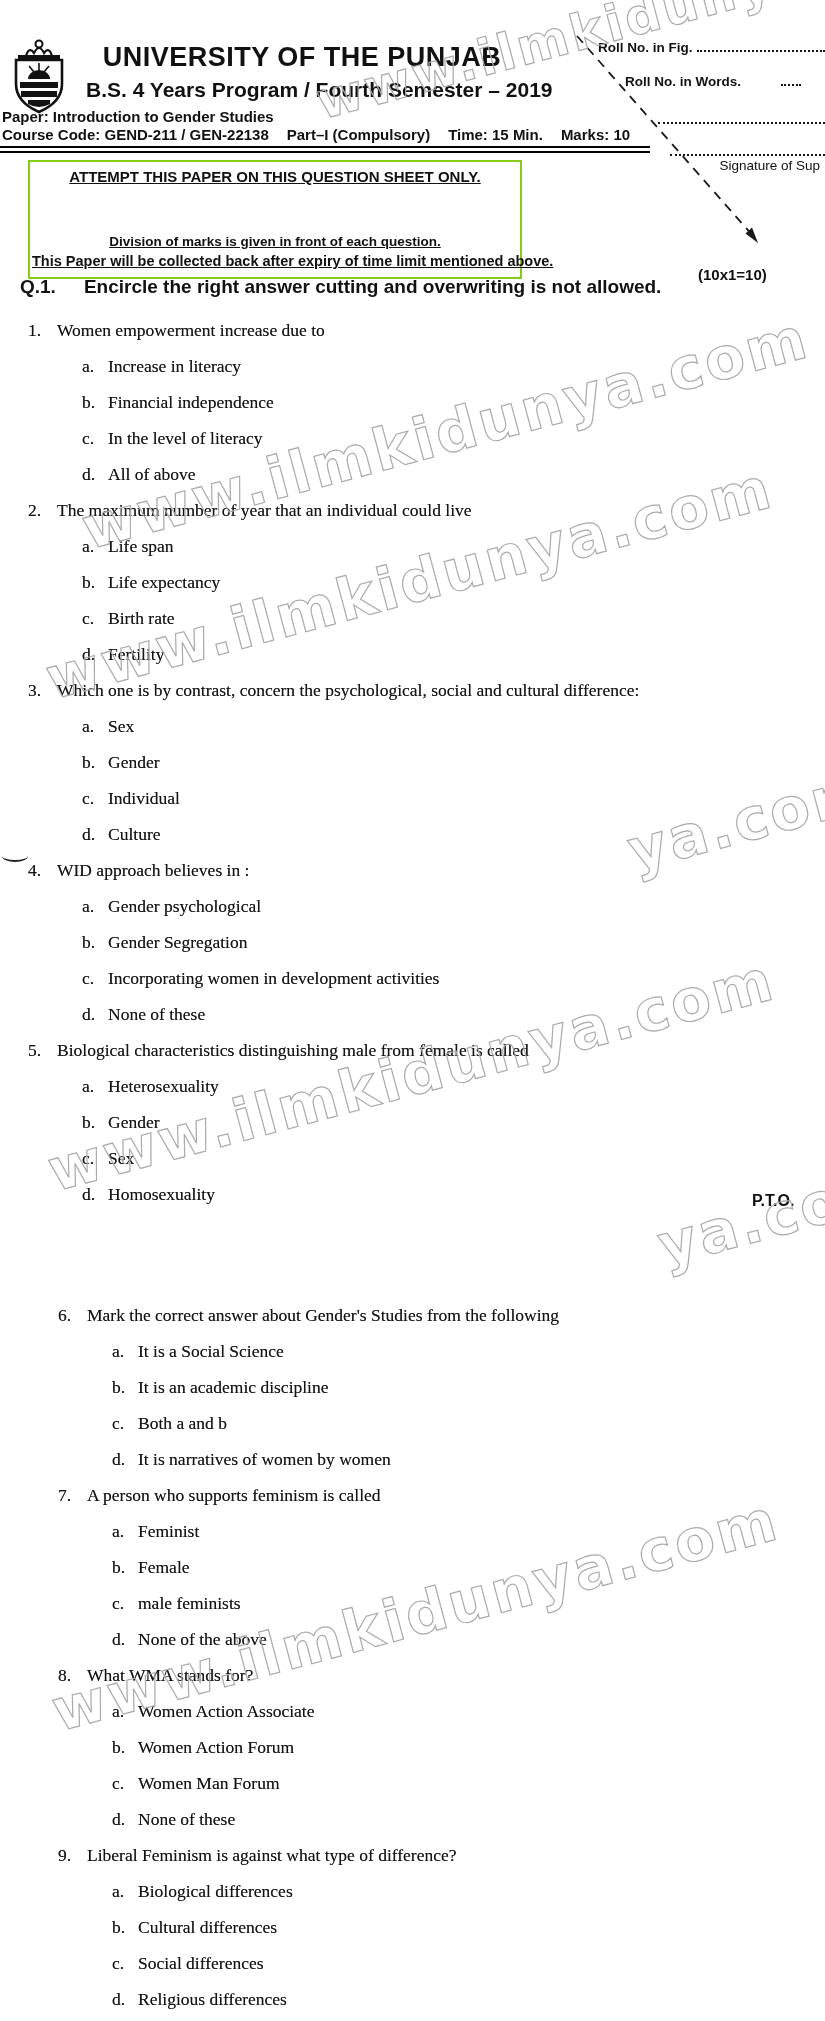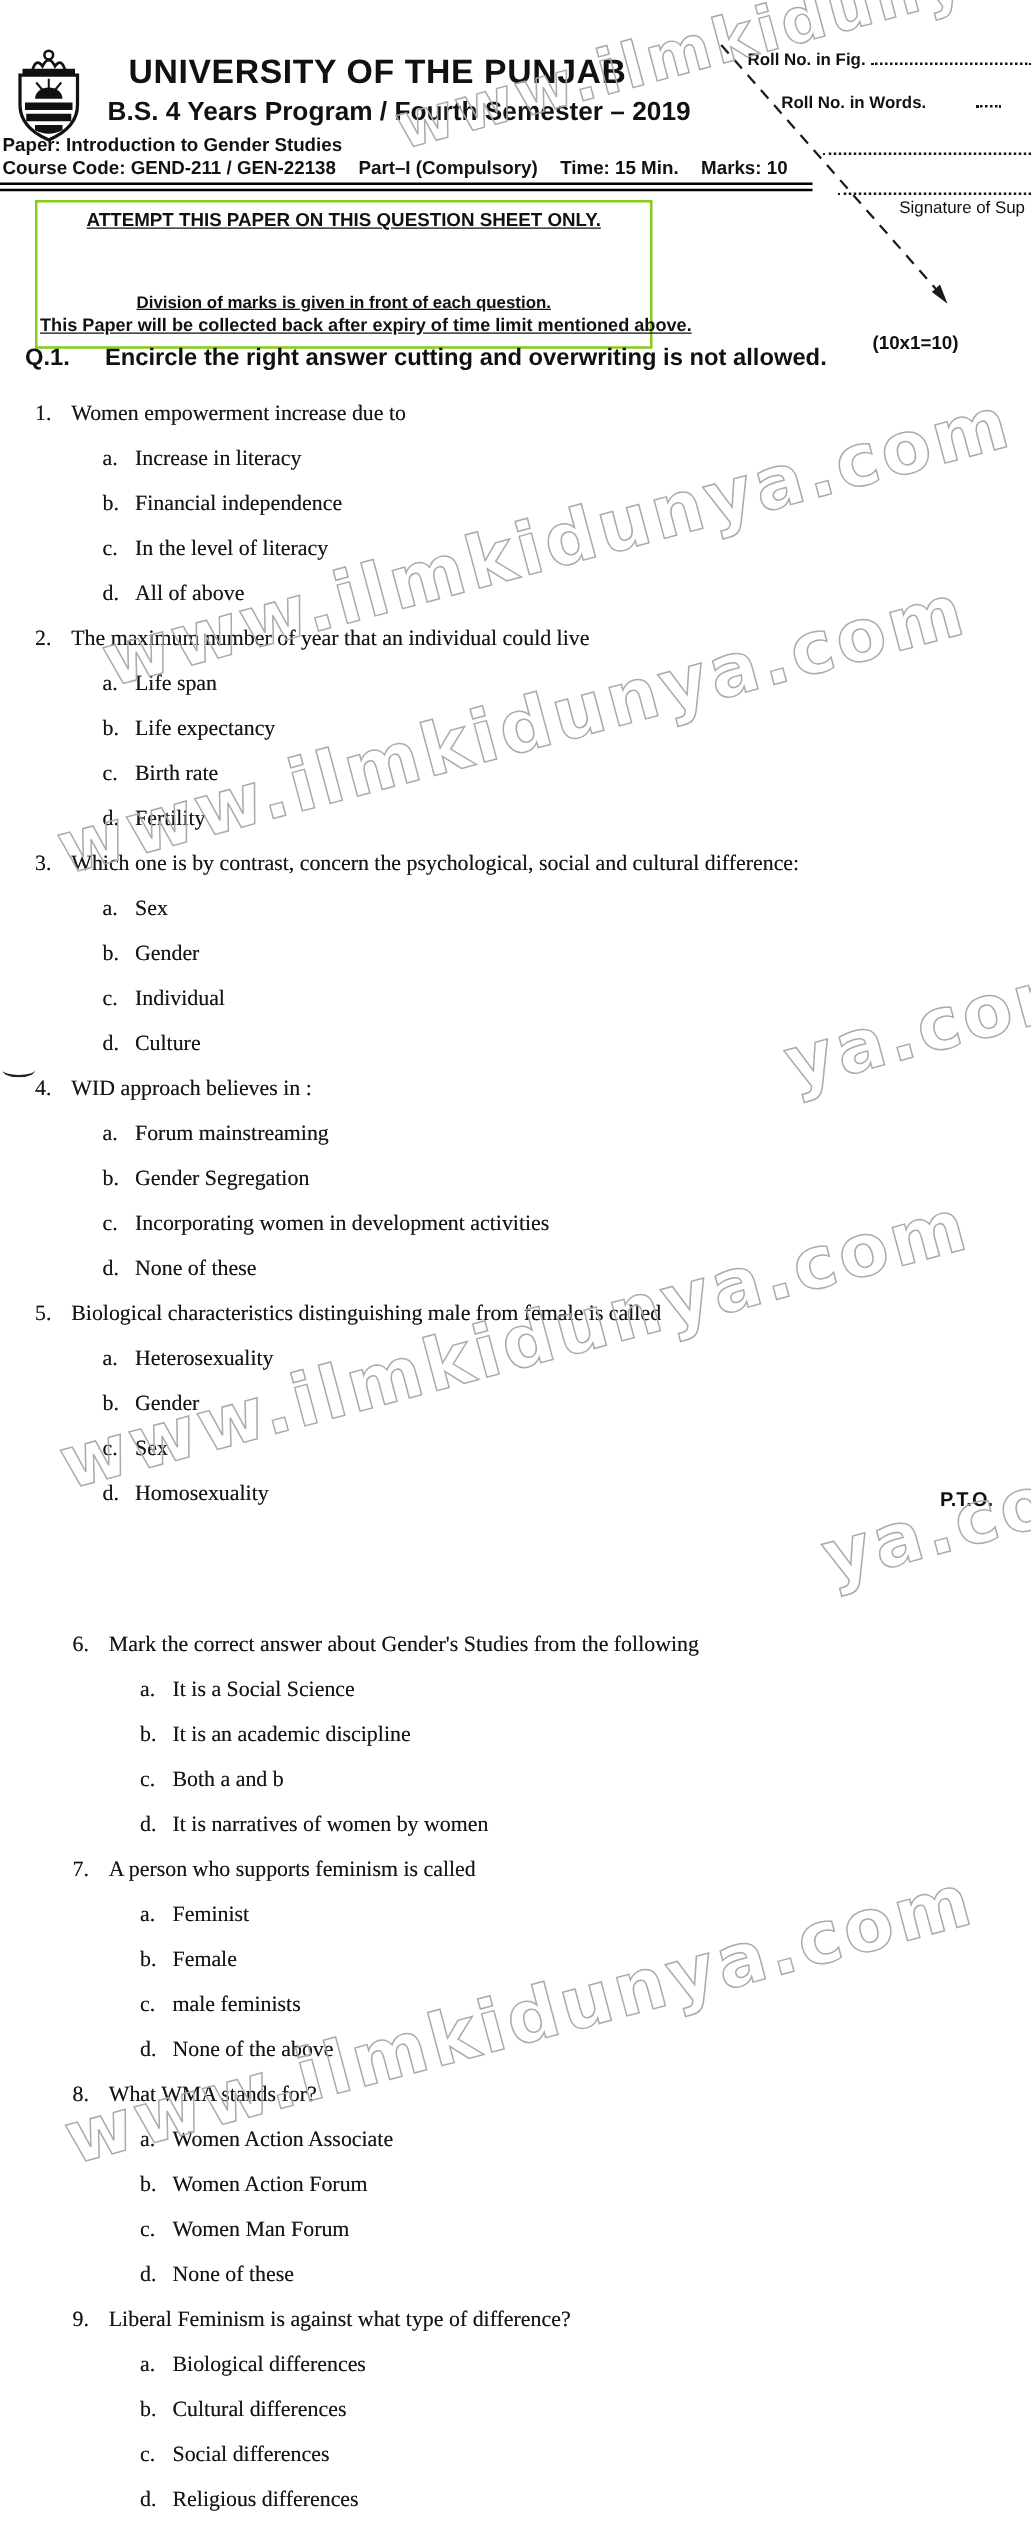--- a/index.html
+++ b/index.html
@@ -194,21 +194,21 @@
       <div class="line orow">
         <span class="oletter">d.</span>
         <span>Culture</span>
       </div>
       <div class="line qrow">
         <span class="qno">4.</span>
         <span class="qtext">WID approach believes in :</span>
       </div>
       <div class="line orow">
         <span class="oletter">a.</span>
-        <span>Forum mainstreaming</span>
+        <span>Gender psychological</span>
       </div>
       <div class="line orow">
         <span class="oletter">b.</span>
         <span>Gender Segregation</span>
       </div>
       <div class="line orow">
         <span class="oletter">c.</span>
         <span>Incorporating women in development activities</span>
       </div>
       <div class="line orow">

